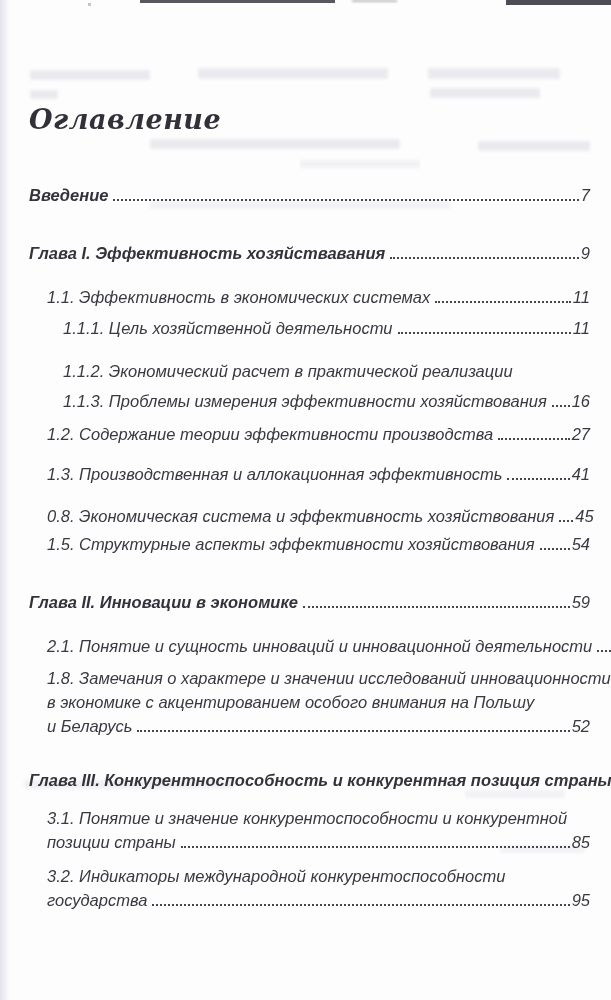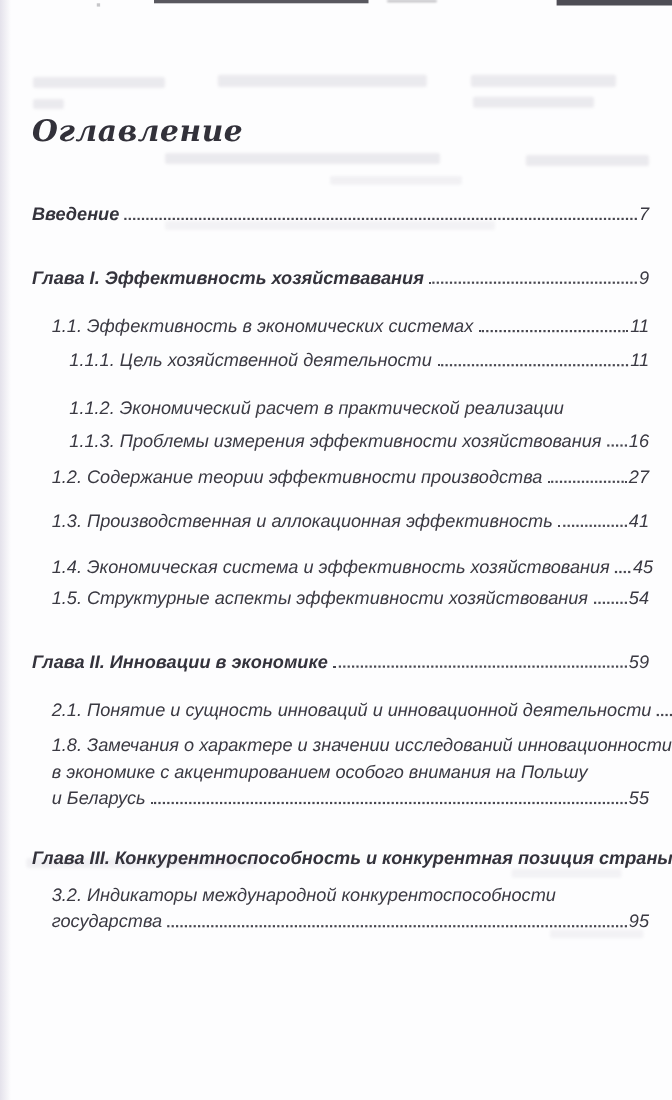--- a/index.html
+++ b/index.html
@@ -143,21 +143,21 @@
     <div class="entry section" style="margin-top:16px;">
       <div class="row">
         <span class="txt">1.3. Производственная и аллокационная эффективность</span>
         <span class="dots"></span>
         <span class="pg">41</span>
       </div>
     </div>
 
     <div class="entry section" style="margin-top:18px;">
       <div class="row">
-        <span class="txt">1.4. Экономическая система и эффективность хозяйствования</span>
+        <span class="txt">0.8. Экономическая система и эффективность хозяйствования</span>
         <span class="dots"></span>
         <span class="pg">45</span>
       </div>
     </div>
 
     <div class="entry section" style="margin-top:4px;">
       <div class="row">
         <span class="txt">1.5. Структурные аспекты эффективности хозяйствования</span>
         <span class="dots"></span>
         <span class="pg">54</span>
@@ -183,32 +183,42 @@
     <div class="entry section" style="margin-top:8px;">
       <div class="row">
         <span class="txt">1.8. Замечания о характере и значении исследований инновационности</span>
       </div>
       <div class="row">
         <span class="txt">в экономике с акцентированием особого внимания на Польшу</span>
       </div>
       <div class="row">
         <span class="txt">и Беларусь</span>
         <span class="dots"></span>
-        <span class="pg">55</span>
+        <span class="pg">52</span>
       </div>
     </div>
 
     <div class="entry chapter" style="margin-top:30px;">
       <div class="row">
         <span class="txt">Глава III. Конкурентноспособность и конкурентная позиция страны</span>
         <span class="dots"></span>
         <span class="pg">83</span>
       </div>
     </div>
 
+    <div class="entry section" style="margin-top:14px;">
+      <div class="row">
+        <span class="txt">3.1. Понятие и значение конкурентоспособности и конкурентной</span>
+      </div>
+      <div class="row">
+        <span class="txt">позиции страны</span>
+        <span class="dots"></span>
+        <span class="pg">85</span>
+      </div>
+    </div>
 
     <div class="entry section" style="margin-top:10px;">
       <div class="row">
         <span class="txt">3.2. Индикаторы международной конкурентоспособности</span>
       </div>
       <div class="row">
         <span class="txt">государства</span>
         <span class="dots"></span>
         <span class="pg">95</span>
       </div>

